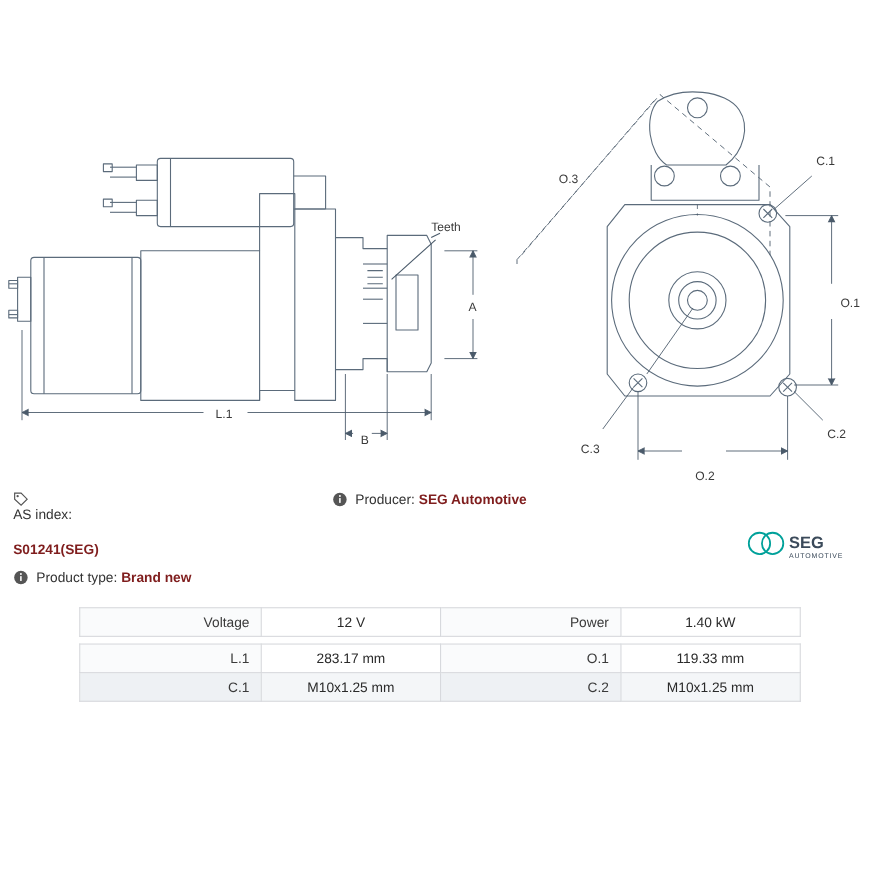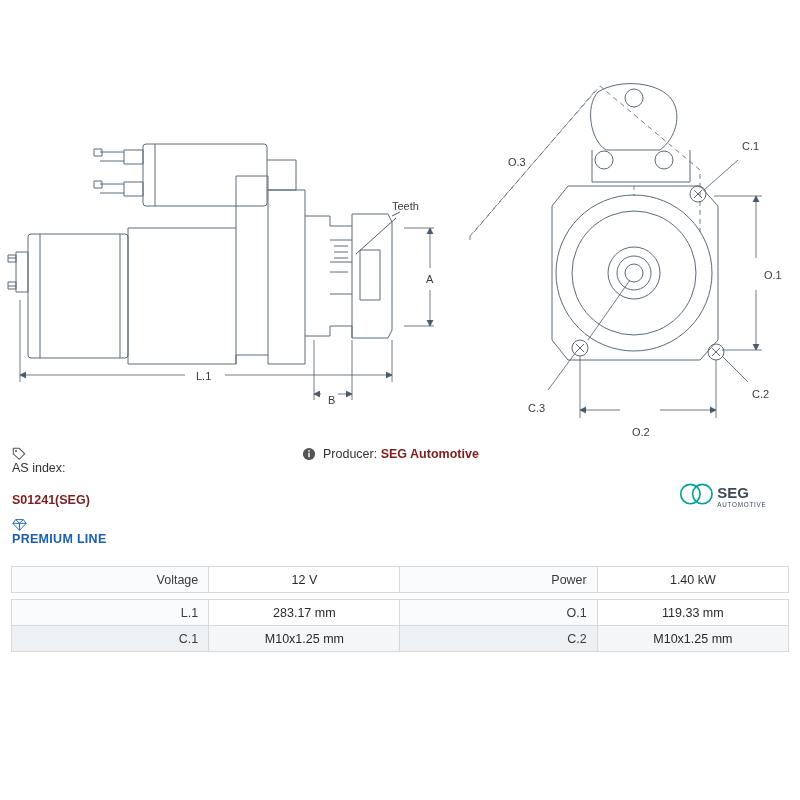--- a/index.html
+++ b/index.html
@@ -72,21 +72,21 @@
   .seg-logo {
     position: absolute;
     right: 14px;
     top: 482px;
     width: 112px;
     height: 36px;
   }
 
   
   .spec-table {
-    width: 778px;
+    width: 656px;
     margin: 6px auto 0 auto;
     border-collapse: collapse;
     font-size: 12.5px;
   }
   .spec-table td {
     border: 1px solid #d7d9dd;
     padding: 5px 10px;
     height: 26px;
     vertical-align: middle;
   }
@@ -302,30 +302,33 @@
             <circle cx="8" cy="4.4" r="1" fill="#fff"></circle>
           </svg>
         </span>
         <span>Producer:</span>
         <span>&nbsp;</span>
         <span class="bold-val">SEG Automotive</span>
       </div>
     </div>
 
     <div class="info-row">
-      <div class="info-col col-1">
+
+      <div class="info-col col-2">
         <span class="ico">
-          <svg width="15" height="14" viewBox="0 0 18 16">
-            <path d="M4.5 1.5 H13.5 L17 6 L9 14.5 L1 6 Z" fill="none" stroke="#1a5fb4" stroke-width="1.1"></path>
-            <path d="M1 6 H17 M4.5 1.5 L9 6 L13.5 1.5 M9 6 L9 14.5" fill="none" stroke="#1a5fb4" stroke-width="1.1"></path>
+          <svg width="14" height="14" viewBox="0 0 16 16">
+            <circle cx="8" cy="8" r="7" fill="#555"></circle>
+            <rect x="7.2" y="6.6" width="1.6" height="5" fill="#fff"></rect>
+            <circle cx="8" cy="4.4" r="1" fill="#fff"></circle>
           </svg>
         </span>
-        <span class="premium">PREMIUM LINE</span>
+        <span>Product type:</span>
+        <span>&nbsp;</span>
+        <span class="bold-val">Brand new</span>
       </div>
-
 
       <div class="info-col col-3"></div>
     </div>
   </div>
 
   <svg class="seg-logo" viewBox="0 0 150 48">
     <circle cx="22" cy="16" r="13" fill="none" stroke="#00a19a" stroke-width="2.2"></circle>
     <circle cx="38" cy="16" r="13" fill="none" stroke="#00a19a" stroke-width="2.2"></circle>
     <text x="58" y="21" font-family="Liberation Sans, sans-serif" font-size="20" font-weight="bold" fill="#3b4a5a">SEG</text>
     <text x="58" y="34" font-family="Liberation Sans, sans-serif" font-size="8.5" letter-spacing="1" fill="#3b4a5a">AUTOMOTIVE</text>

